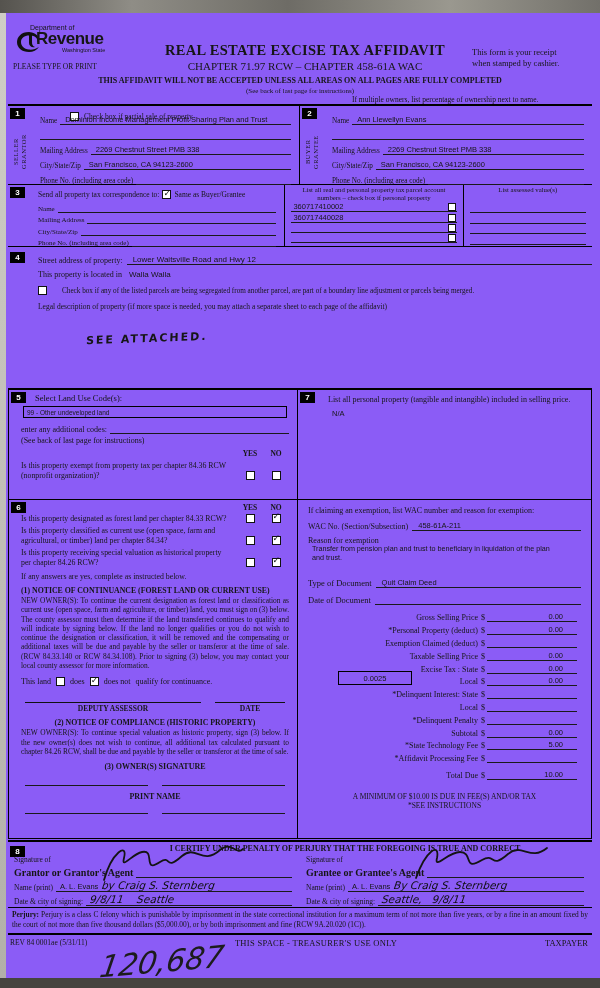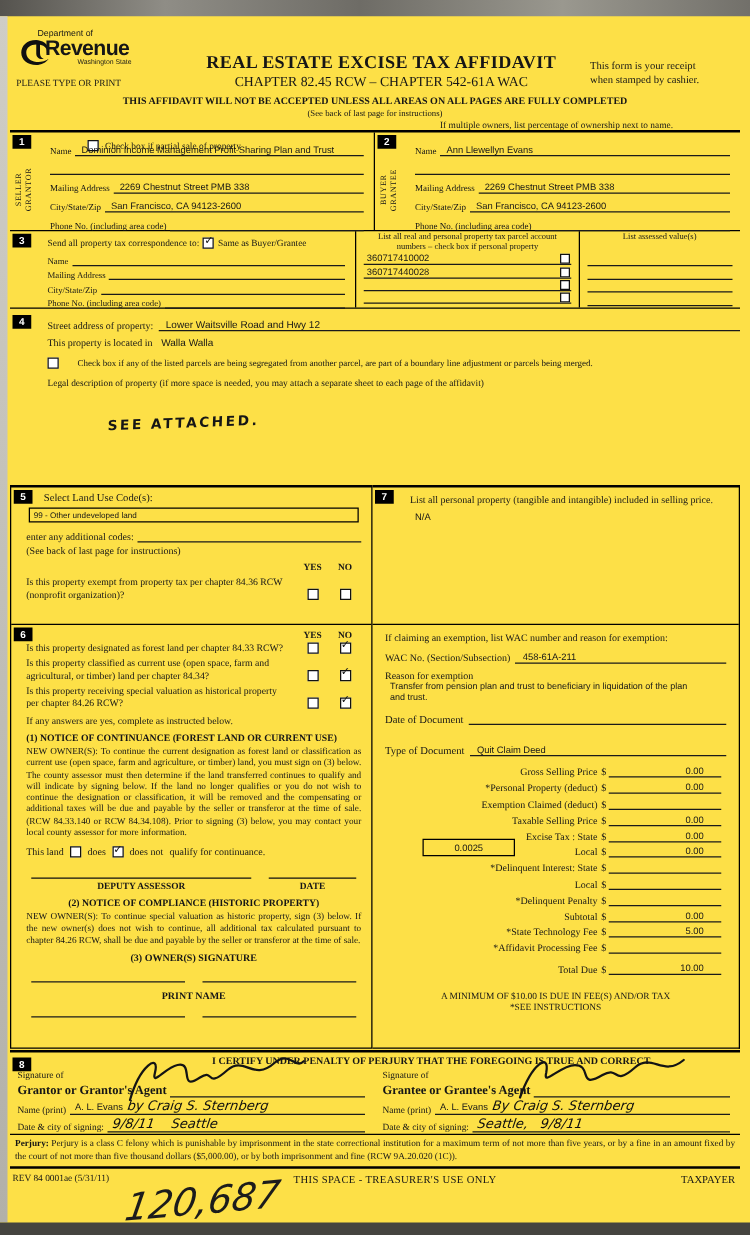--- a/index.html
+++ b/index.html
@@ -1,17 +1,17 @@
 <!DOCTYPE html>
 <html><head>
 <meta charset="utf-8">
 <style>
   *{margin:0;padding:0;box-sizing:border-box}
   html,body{width:600px;height:988px;overflow:hidden;background:#6b6a66}
-  .page{position:relative;width:600px;height:988px;background:#fde047;font-family:"Liberation Serif",serif;color:#161616}
+  .page{position:relative;width:600px;height:988px;background:#8b5cf6;font-family:"Liberation Serif",serif;color:#161616}
   .scan-top{position:absolute;top:0;left:0;right:0;height:13px;background:linear-gradient(90deg,#55534e,#8f8d86 22%,#6e6c66 48%,#9a988f 75%,#72706a)}
   .scan-left{position:absolute;top:13px;left:0;width:6px;bottom:10px;background:linear-gradient(180deg,#cfcdc6,#b2b0a9)}
   .scan-bottom{position:absolute;bottom:0;left:0;right:0;height:10px;background:#45443f}
   .sans{font-family:"Liberation Sans",sans-serif}
   .b{font-weight:bold}
   .hand{font-family:"DejaVu Sans",sans-serif;font-style:italic;display:inline-block;transform:skewX(-8deg);color:#0e0e0e}
   .pre{white-space:pre}
   .cb{display:inline-block;width:9px;height:9px;border:1px solid #111;background:#fff;position:relative;flex:none}
   .cb.checked::after{content:"\2713";position:absolute;left:0px;top:-3px;font-size:9px;font-weight:bold;font-family:"DejaVu Sans",sans-serif}
   .cb.small{width:8px;height:8px}
@@ -147,21 +147,21 @@
       </svg>
       <div class="logo-text">
         <div class="logo-name">Revenue</div>
         <div class="logo-state">Washington State</div>
       </div>
     </div>
   </div>
   <div class="please-type">PLEASE TYPE OR PRINT</div>
   <div class="title-wrap">
     <div class="title">REAL ESTATE EXCISE TAX AFFIDAVIT</div>
-    <div class="subtitle">CHAPTER 82.45 RCW – CHAPTER 542-61A WAC</div>
+    <div class="subtitle">CHAPTER 71.97 RCW – CHAPTER 458-61A WAC</div>
   </div>
   <div class="receipt">
     <div>This form is your receipt</div>
     <div>when stamped by cashier.</div>
   </div>
   <div class="warning">THIS AFFIDAVIT WILL NOT BE ACCEPTED UNLESS ALL AREAS ON ALL PAGES ARE FULLY COMPLETED</div>
   <div class="see-back">(See back of last page for instructions)</div>
   <div class="partial-row">
     <span class="cb"></span>
     <span>Check box if partial sale of property</span>
@@ -426,29 +426,29 @@
       <div class="exm">
         <div class="exm-intro">If claiming an exemption, list WAC number and reason for exemption:</div>
         <div class="wac-row">
           <span>WAC No. (Section/Subsection)</span>
           <span class="fill">
               <span class="wacv">458-61A-211</span>
             </span>
         </div>
         <div class="reason-label">Reason for exemption</div>
         <div class="reason-val">Transfer from pension plan and trust to beneficiary in liquidation of the plan and trust.</div>
+        <div class="doc-row" style="margin-top:8px">
+          <span>Type of Document</span>
+          <span class="fill">
+              <span class="wacv">Quit Claim Deed</span>
+            </span>
+        </div>
         <div class="doc-row">
           <span>Date of Document</span>
           <span class="fill"></span>
-        </div>
-        <div class="doc-row" style="margin-top:8px">
-          <span>Type of Document</span>
-          <span class="fill">
-              <span class="wacv">Quit Claim Deed</span>
-            </span>
         </div>
         <div class="fees">
           <div class="fee">
               <span class="fee-label">Gross Selling Price</span>
               <span class="fee-d">$</span>
               <span class="fee-line">0.00</span>
             </div>
           <div class="fee">
               <span class="fee-label">*Personal Property (deduct)</span>
               <span class="fee-d">$</span>

